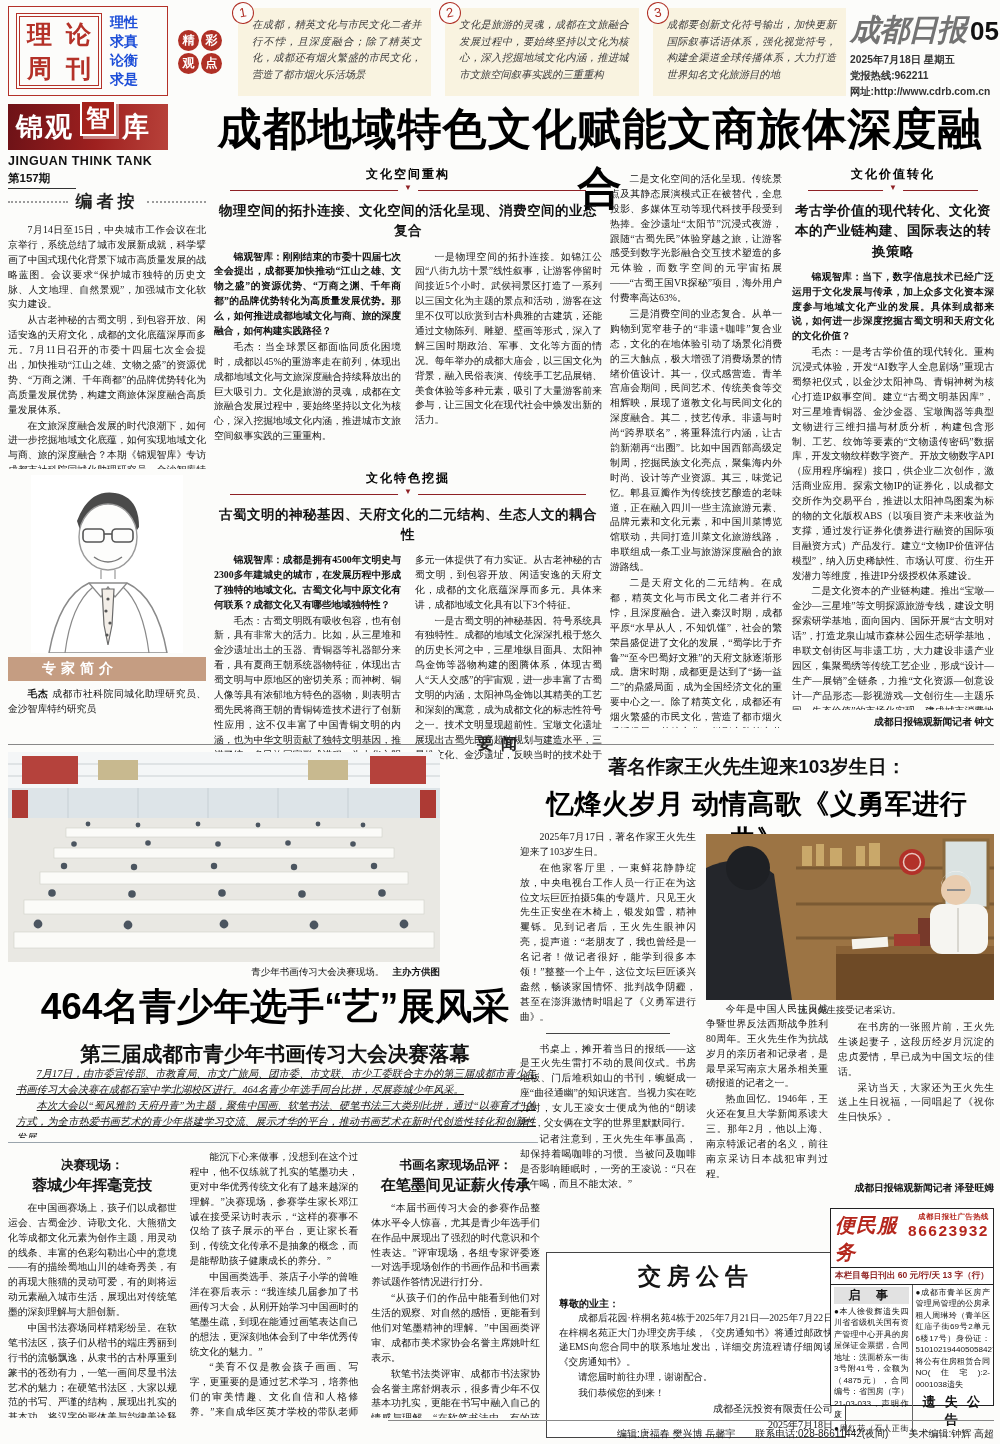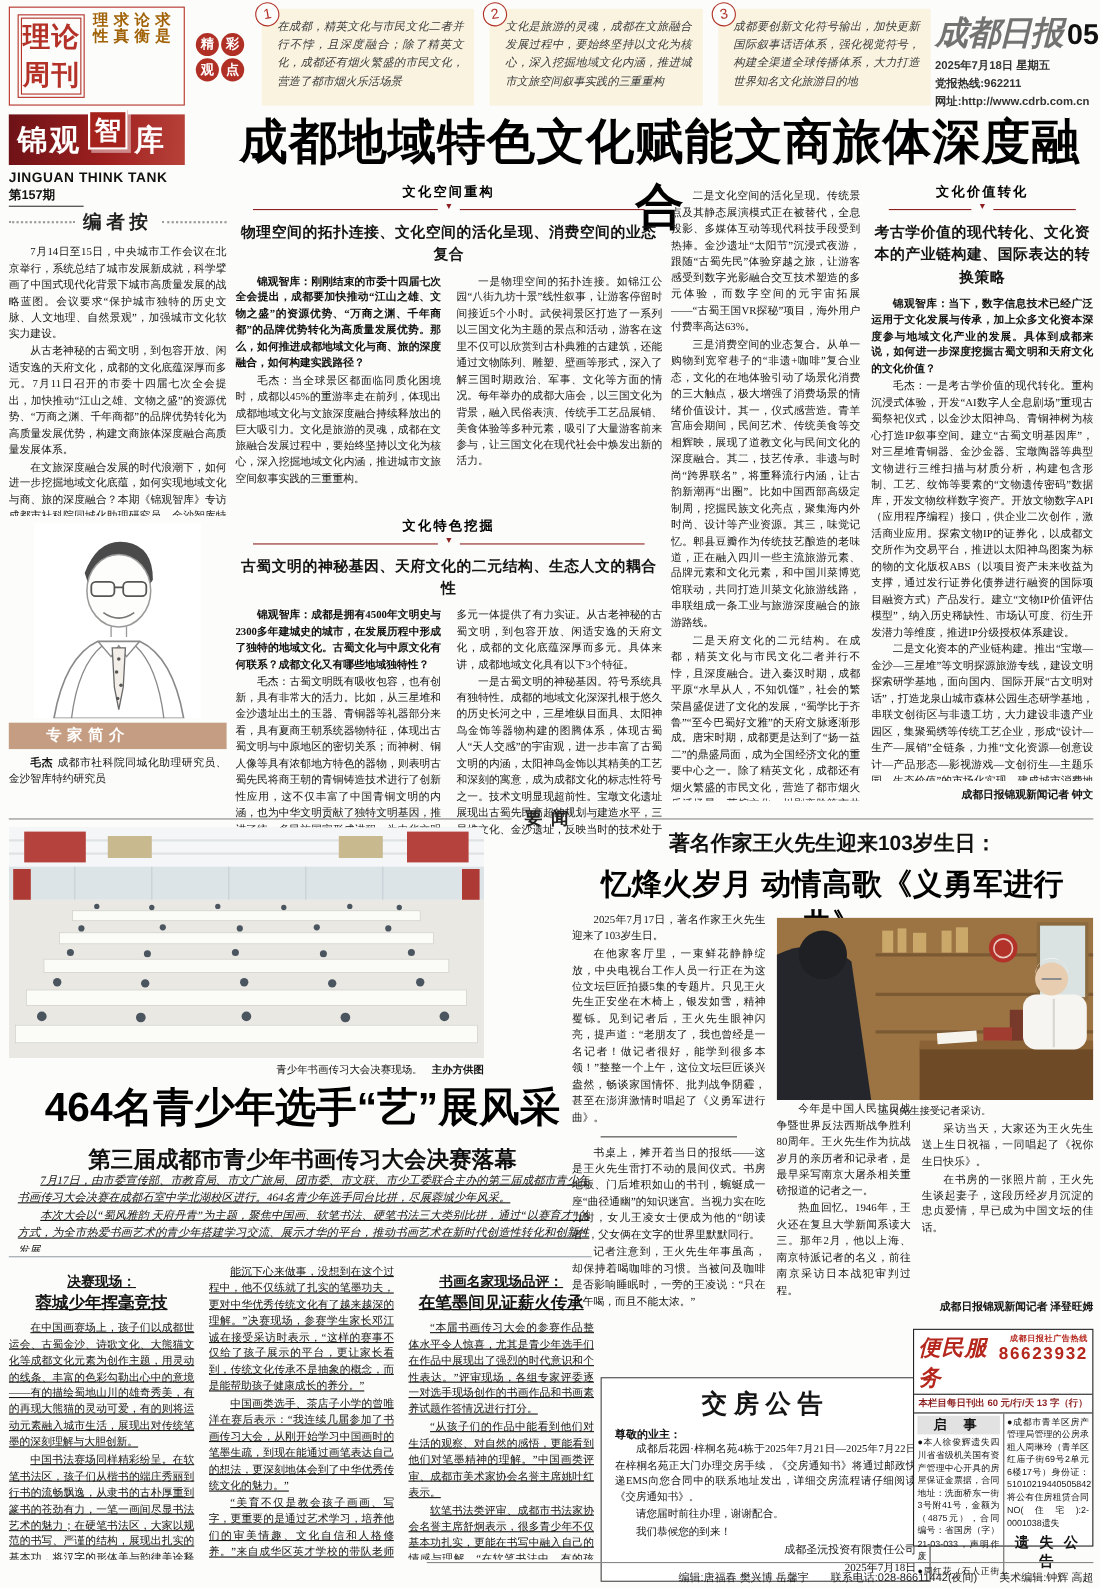--- a/index.html
+++ b/index.html
@@ -5,22 +5,22 @@
   html,body{margin:0;padding:0;background:#e8e8e6;}
   .page{position:relative;width:1000px;height:1444px;margin:0 auto;background:#fcfcfa;overflow:hidden;
         font-family:"Liberation Serif","DejaVu Serif",serif;color:#141414;}
   .page *{box-sizing:border-box;}
 
   
   .brand{position:absolute;left:8px;top:6px;width:160px;}
   .lilun{display:flex;gap:8px;border:1px solid #b43128;padding:6px 7px;height:90px;}
   .seal{width:86px;height:76px;border:4px double #b43128;display:grid;grid-template-columns:1fr 1fr;
         align-items:center;justify-items:center;color:#b43128;font-weight:bold;font-size:25px;line-height:1;}
-  .motto{display:flex;flex-direction:row;justify-content:space-around;color:#a16207;
-         font-weight:bold;font-size:14px;line-height:1;}
+  .motto{display:flex;flex-direction:column;justify-content:space-around;color:#1d4ed8;
+         font-weight:bold;font-size:14px;line-height:1;text-align:center;}
   .jg-banner{margin-top:8px;height:46px;background:linear-gradient(95deg,#6d1217,#9e201f 55%,#b8423a);
              color:#fff;display:flex;align-items:center;padding:0 8px;gap:6px;
              font-family:"Liberation Sans","DejaVu Sans",sans-serif;font-weight:bold;}
   .jg-pre,.jg-post{font-size:27px;letter-spacing:2px;}
   .jg-seal{width:36px;height:36px;background:#a5231c;border:2px solid #fff;display:flex;align-items:center;
            justify-content:center;font-size:24px;transform:translateY(-9px);box-shadow:3px 3px 0 rgba(255,255,255,.45);}
   .jg-en{margin-top:4px;font-family:Liberation Sans, sans-serif;font-weight:bold;font-size:12.5px;color:#111;letter-spacing:.5px;}
   .jg-issue{margin-top:2px;font-family:"Liberation Sans",sans-serif;font-weight:bold;font-size:11.5px;color:#111;
             border-bottom:1px solid #333;display:inline-block;padding-right:26px;padding-bottom:2px;}
 
@@ -87,21 +87,21 @@
 
   
   .photo1{position:absolute;left:8px;top:752px;width:432px;height:210px;overflow:hidden;}
   .caption1{position:absolute;left:8px;top:966px;width:432px;text-align:right;font-size:9.5px;}
   .caption1 .b{font-weight:bold;margin-left:6px;}
   .c464-head{position:absolute;left:8px;top:982px;width:534px;text-align:center;}
   .h464{font-family:"Liberation Sans","DejaVu Sans",sans-serif;font-weight:800;font-size:37px;color:#000;letter-spacing:0px;}
   .sub464{margin-top:8px;font-family:"Liberation Sans",sans-serif;font-weight:bold;font-size:20.5px;color:#111;}
   .lead464{position:absolute;left:16px;top:1066px;width:520px;height:72px;overflow:hidden;font-size:10.3px;font-style:italic;text-decoration:underline;}
   .rule464{position:absolute;left:8px;top:1142px;width:530px;border-top:1px solid #9aa4ac;}
-  .cols464{position:absolute;left:8px;top:1150px;width:532px;height:268px;display:flex;gap:13px;overflow:hidden;text-decoration:underline;}
+  .cols464{position:absolute;left:8px;top:1150px;width:532px;height:268px;display:flex;gap:13px;overflow:hidden;}
   .cols464 .col{flex:1;overflow:hidden;}
   .chead{text-align:center;font-weight:bold;font-size:12.5px;margin:6px 0 5px;line-height:1.45;}
   .chead .big{display:block;font-family:"Liberation Sans",sans-serif;font-size:15px;}
 
   
   .wang{position:absolute;left:520px;top:754px;width:474px;height:512px;}
   .kicker{text-align:center;font-family:"Liberation Sans",sans-serif;font-weight:bold;font-size:19px;color:#111;}
   .whead{margin-top:6px;text-align:center;font-family:"Liberation Sans","DejaVu Sans",sans-serif;font-weight:800;
          font-size:27px;color:#000;letter-spacing:.5px;}
   .wcol1{position:absolute;left:0;top:76px;width:176px;height:418px;overflow:hidden;}
@@ -442,22 +442,22 @@
         <path d="M0,166 L0,34 Q38,16 68,40 L86,166 Z" fill="#24262b"></path>
         <circle cx="42" cy="34" r="22" fill="#1e2024"></circle>
       </svg>
     </div>
     <div class="wcap">王火先生接受记者采访。</div>
     <div class="wcol2 bt">
         <p>今年是中国人民抗日战争暨世界反法西斯战争胜利80周年。王火先生作为抗战岁月的亲历者和记录者，是最早采写南京大屠杀相关重磅报道的记者之一。</p>
         <p>热血回忆。1946年，王火还在复旦大学新闻系读大三。那年2月，他以上海、南京特派记者的名义，前往南京采访日本战犯审判过程。</p>
       </div>
     <div class="wcol3 bt">
+        <p>在书房的一张照片前，王火先生谈起妻子，这段历经岁月沉淀的忠贞爱情，早已成为中国文坛的佳话。</p>
         <p>采访当天，大家还为王火先生送上生日祝福，一同唱起了《祝你生日快乐》。</p>
-        <p>在书房的一张照片前，王火先生谈起妻子，这段历经岁月沉淀的忠贞爱情，早已成为中国文坛的佳话。</p>
       </div>
     <div class="wbyline byline">成都日报锦观新闻记者 泽登旺姆</div>
   </div>
 
   <div class="handover">
     <div class="h-title">交房公告</div>
     <div class="h-salute">尊敬的业主：</div>
     <div class="bt">
         <p>成都后花园·梓桐名苑4栋于2025年7月21日—2025年7月22日在梓桐名苑正大门办理交房手续，《交房通知书》将通过邮政快递EMS向您合同中的联系地址发出，详细交房流程请仔细阅读《交房通知书》。</p>
         <p>请您届时前往办理，谢谢配合。</p>

